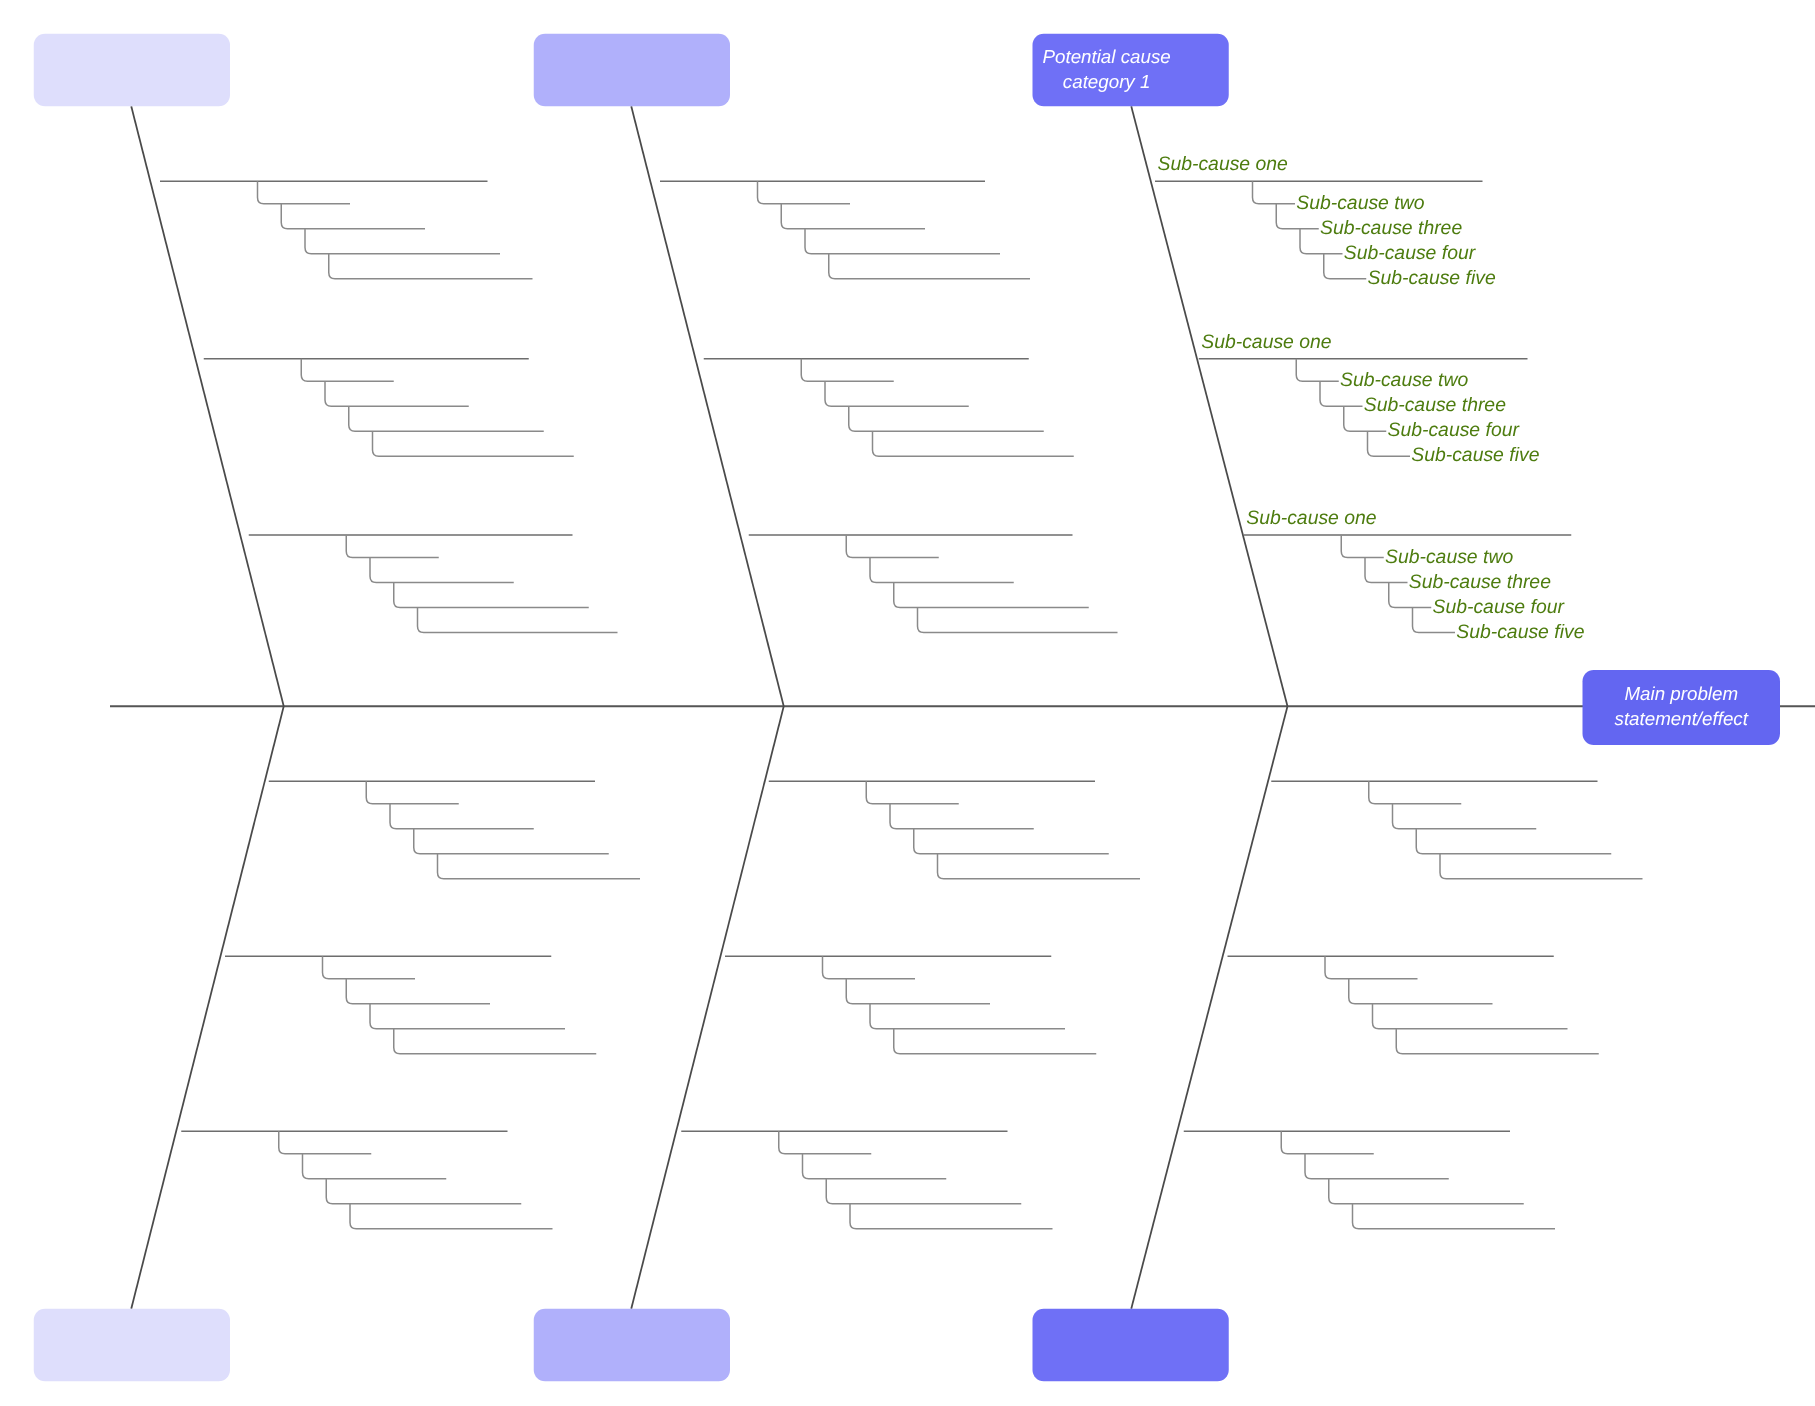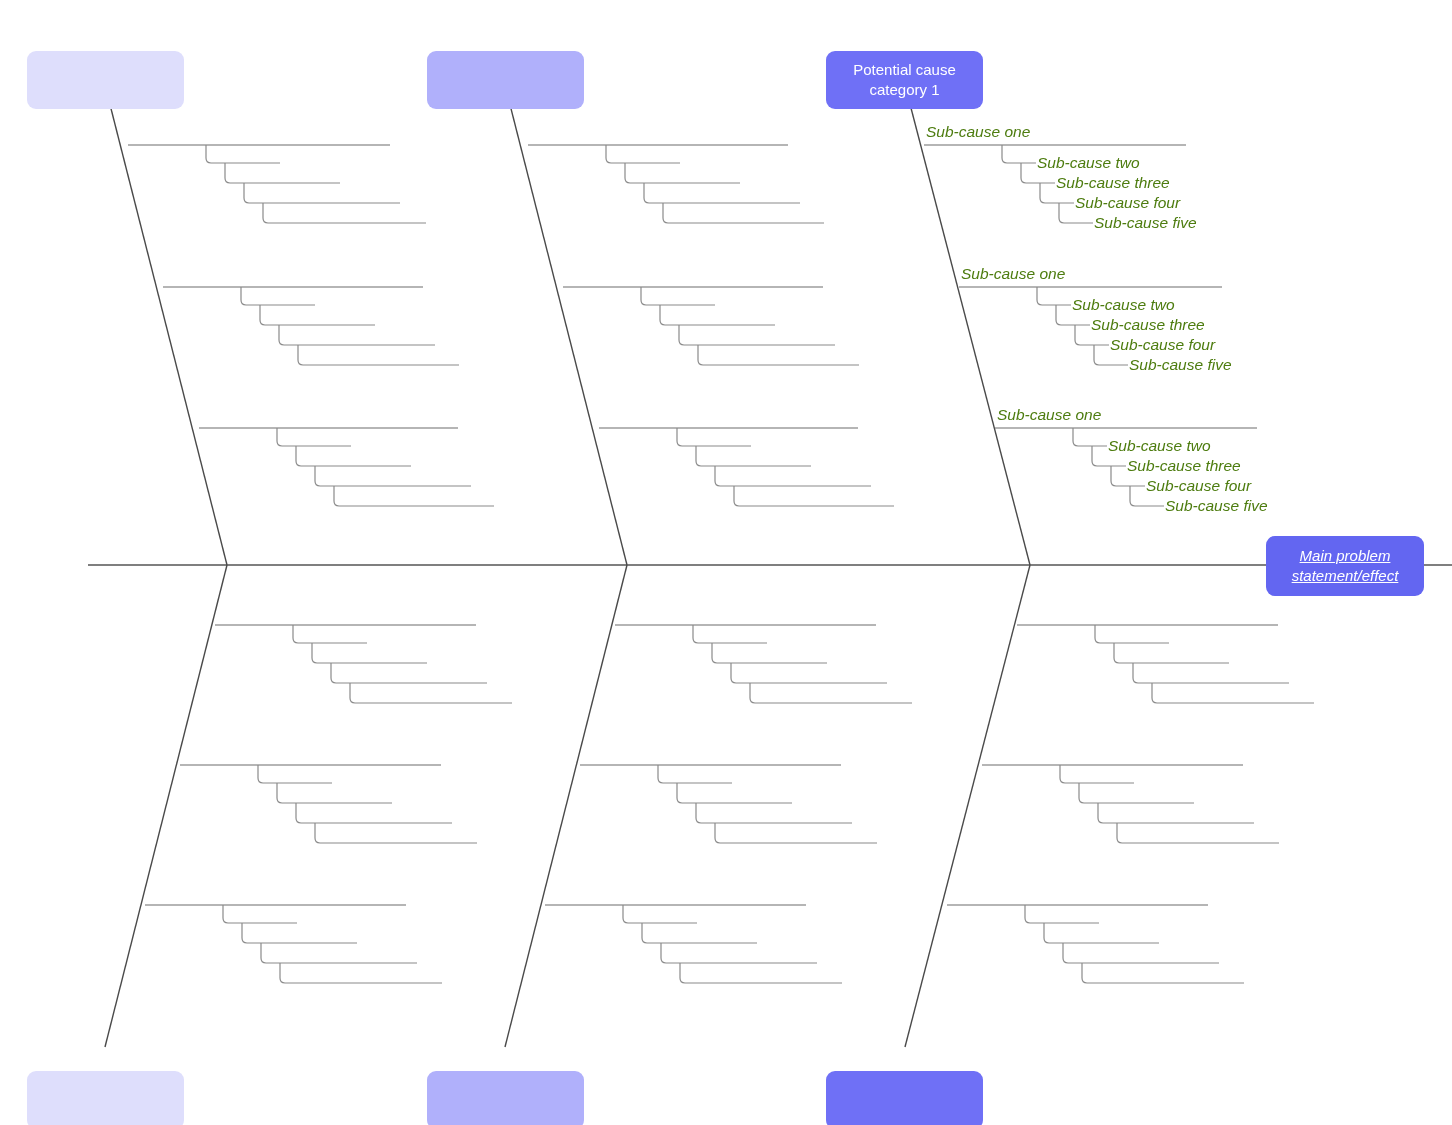--- a/index.html
+++ b/index.html
@@ -46,28 +46,27 @@
     fill: none;
     stroke-linecap: butt;
     stroke-linejoin: round;
   }
   .cat-box {
     position: absolute;
     border-radius: 9px;
     box-sizing: border-box;
     display: flex;
     align-items: center;
-    justify-content: center;
     text-align: center;
     color: #ffffff;
+    font-style: italic;
     font-size: 15px;
     line-height: 1.32;
     padding: 4px 8px;
     font-family: "Liberation Sans", sans-serif;
-    margin-top: 24px;
   }
   .effect-box {
     position: absolute;
     border-radius: 9px;
     box-sizing: border-box;
     display: flex;
     align-items: center;
     justify-content: center;
     text-align: center;
     color: #ffffff;
@@ -192,21 +191,21 @@
     </svg>
   <div id="boxes-layer">
       <div class="cat-box" style="left: 27px; top: 27px; width: 157px; height: 58px; background: rgb(222, 222, 252);"></div>
       <div class="cat-box" style="left: 427px; top: 27px; width: 157px; height: 58px; background: rgb(176, 176, 251);"></div>
       <div class="cat-box" style="left: 826px; top: 27px; width: 157px; height: 58px; background: rgb(111, 112, 246);">
         <span>Potential cause<br>category 1</span>
       </div>
       <div class="cat-box" style="left: 27px; top: 1047px; width: 157px; height: 58px; background: rgb(222, 222, 252);"></div>
       <div class="cat-box" style="left: 427px; top: 1047px; width: 157px; height: 58px; background: rgb(176, 176, 251);"></div>
       <div class="cat-box" style="left: 826px; top: 1047px; width: 157px; height: 58px; background: rgb(111, 112, 246);"></div>
-      <div class="effect-box" style="left: 1266px; top: 536px; width: 158px; height: 60px; background: rgb(99, 102, 241); text-decoration: underline;">
+      <div class="effect-box" style="left: 1266px; top: 536px; width: 158px; height: 60px; background: rgb(99, 102, 241);">
         <span>Main problem<br>statement/effect</span>
       </div>
     </div>
   <div id="labels-layer">
       <div class="sub-label" style="left: 926px; top: 124px;">Sub-cause one</div>
       <div class="sub-label" style="left: 1037px; top: 155px;">Sub-cause two</div>
       <div class="sub-label" style="left: 1056px; top: 175px;">Sub-cause three</div>
       <div class="sub-label" style="left: 1075px; top: 195px;">Sub-cause four</div>
       <div class="sub-label" style="left: 1094px; top: 215px;">Sub-cause five</div>
       <div class="sub-label" style="left: 961px; top: 266px;">Sub-cause one</div>

